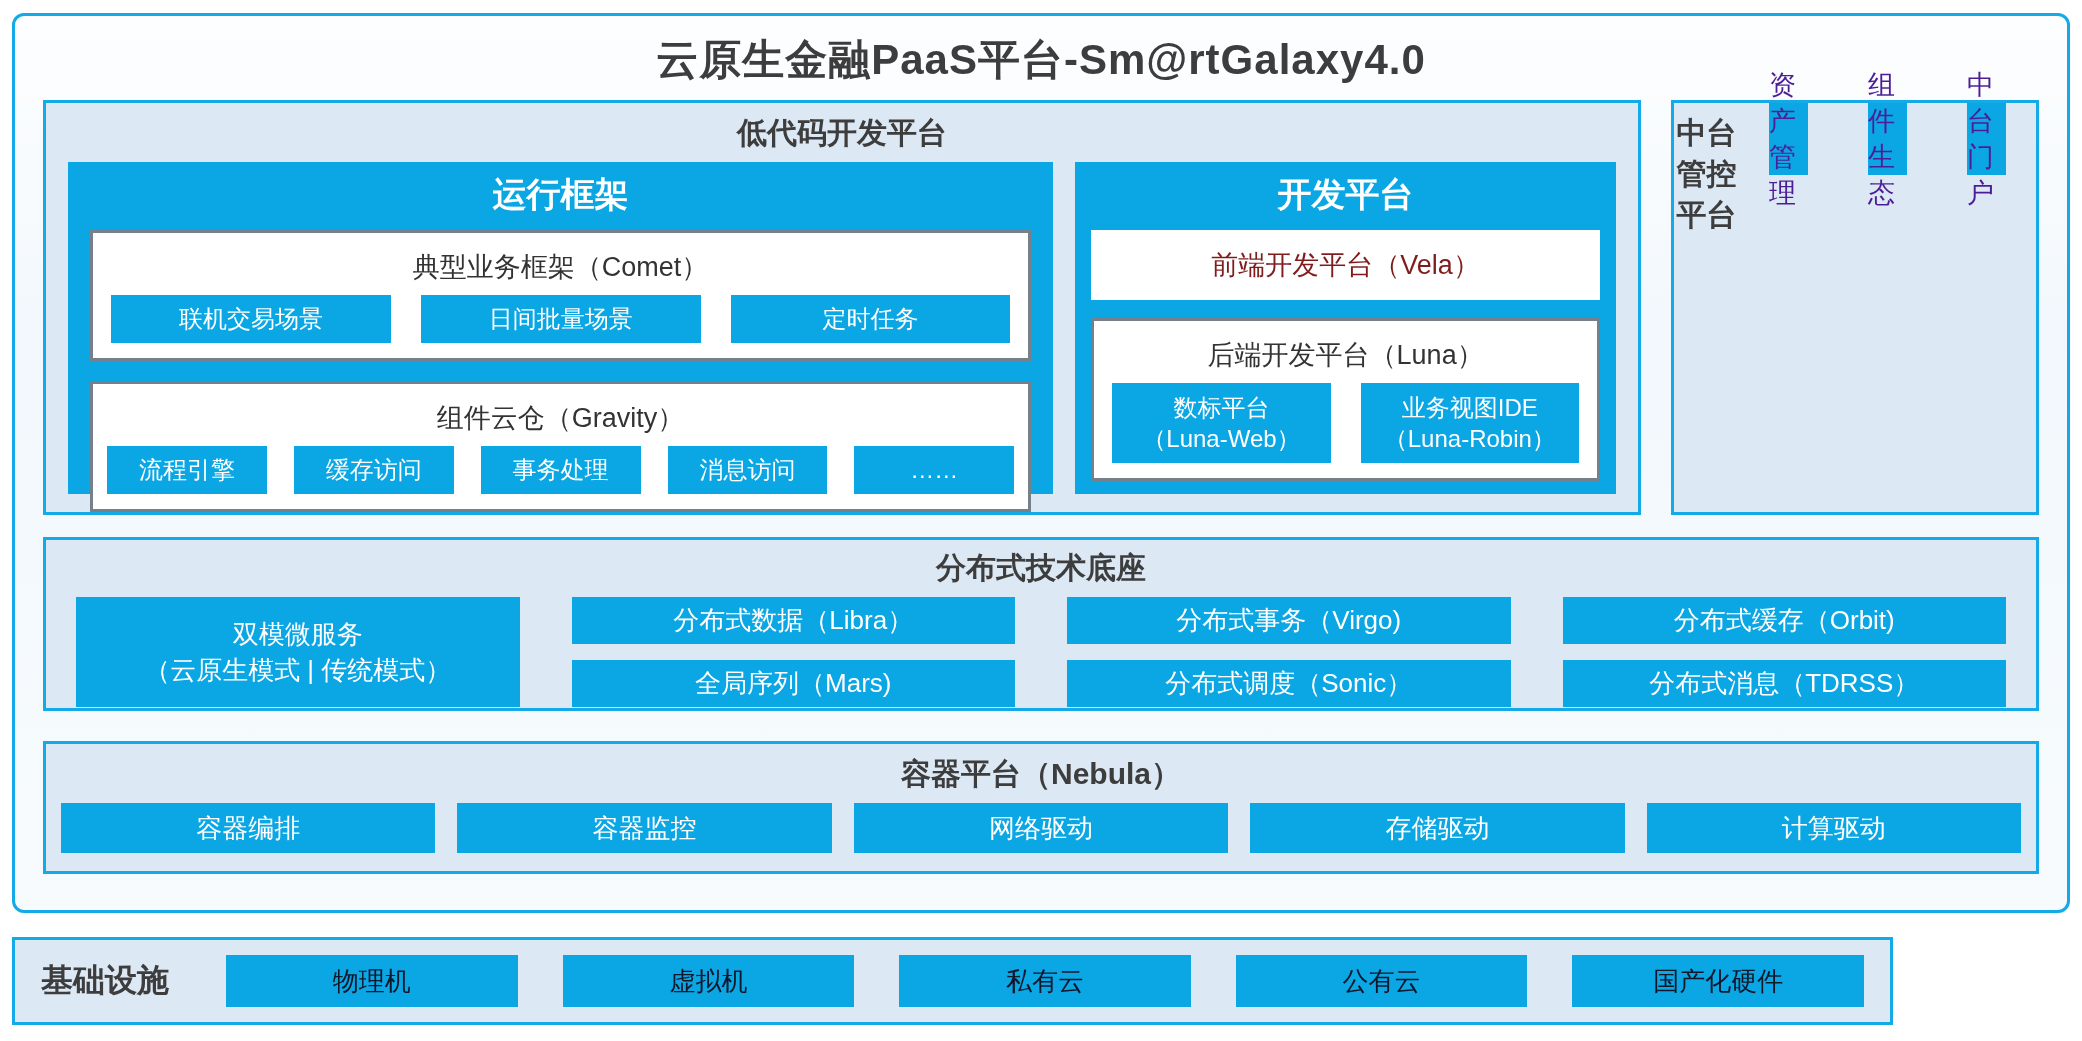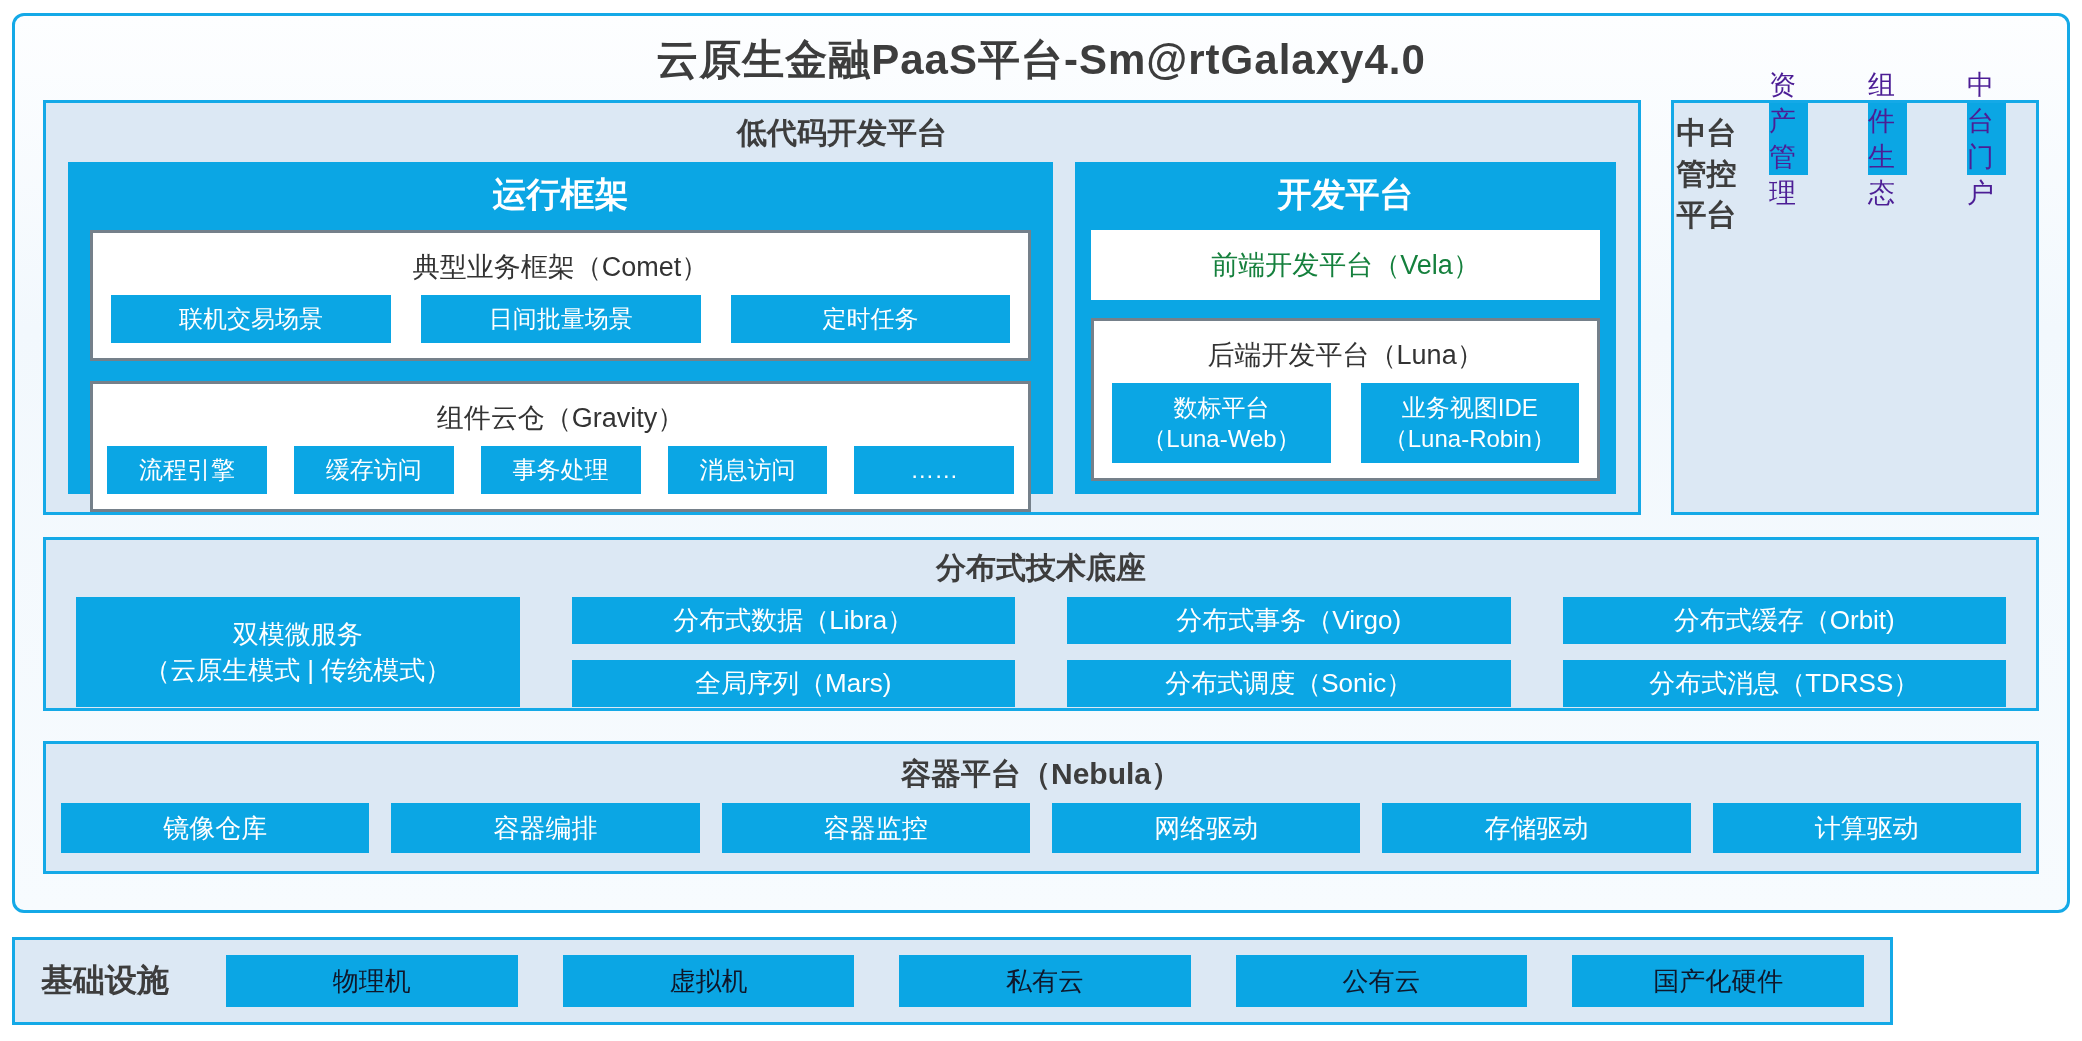--- a/index.html
+++ b/index.html
@@ -52,21 +52,21 @@
   .chip-row{display:flex;gap:30px;padding:0 18px 15px;}
   .chip-row.tight{gap:27px;padding:0 14px 15px;}
   .chip{
     flex:1;background:var(--accent);color:#fff;font-size:24px;
     display:flex;align-items:center;justify-content:center;height:48px;
     text-align:center;
   }
   .comet-box{margin-bottom:20px;}
   .vela-box{
     height:70px;display:flex;align-items:center;justify-content:center;
-    font-size:27px;color:#15803d;margin-bottom:18px;
+    font-size:27px;color:#7f1d1d;margin-bottom:18px;
   }
   .chip.two-line{flex-direction:column;height:80px;line-height:1.3;}
   .middle-office{width:368px;height:415px;display:flex;flex-direction:row;}
   .mo-btn{
     height:72px;margin:0 30px 28px;background:var(--accent);color:#4c1d95;
     font-size:27px;display:flex;align-items:center;justify-content:center;
   }
   .mo-btn:first-of-type{margin-top:30px;}
   .distributed{margin-top:22px;height:174px;}
   .distributed .panel-title{padding:8px 0 8px;}
@@ -185,21 +185,20 @@
       <div class="dist-col">
         <div class="dist-cell">分布式缓存（Orbit)</div>
         <div class="dist-cell">分布式消息（TDRSS）</div>
       </div>
     </div>
   </section>
 
   <section class="panel container-platform">
     <div class="panel-title">容器平台（Nebula）</div>
     <div class="cp-row">
-      <div class="cp-chip">镜像仓库</div>
       <div class="cp-chip">容器编排</div>
       <div class="cp-chip">容器监控</div>
       <div class="cp-chip">网络驱动</div>
       <div class="cp-chip">存储驱动</div>
       <div class="cp-chip">计算驱动</div>
     </div>
   </section>
 
 </div>
 

